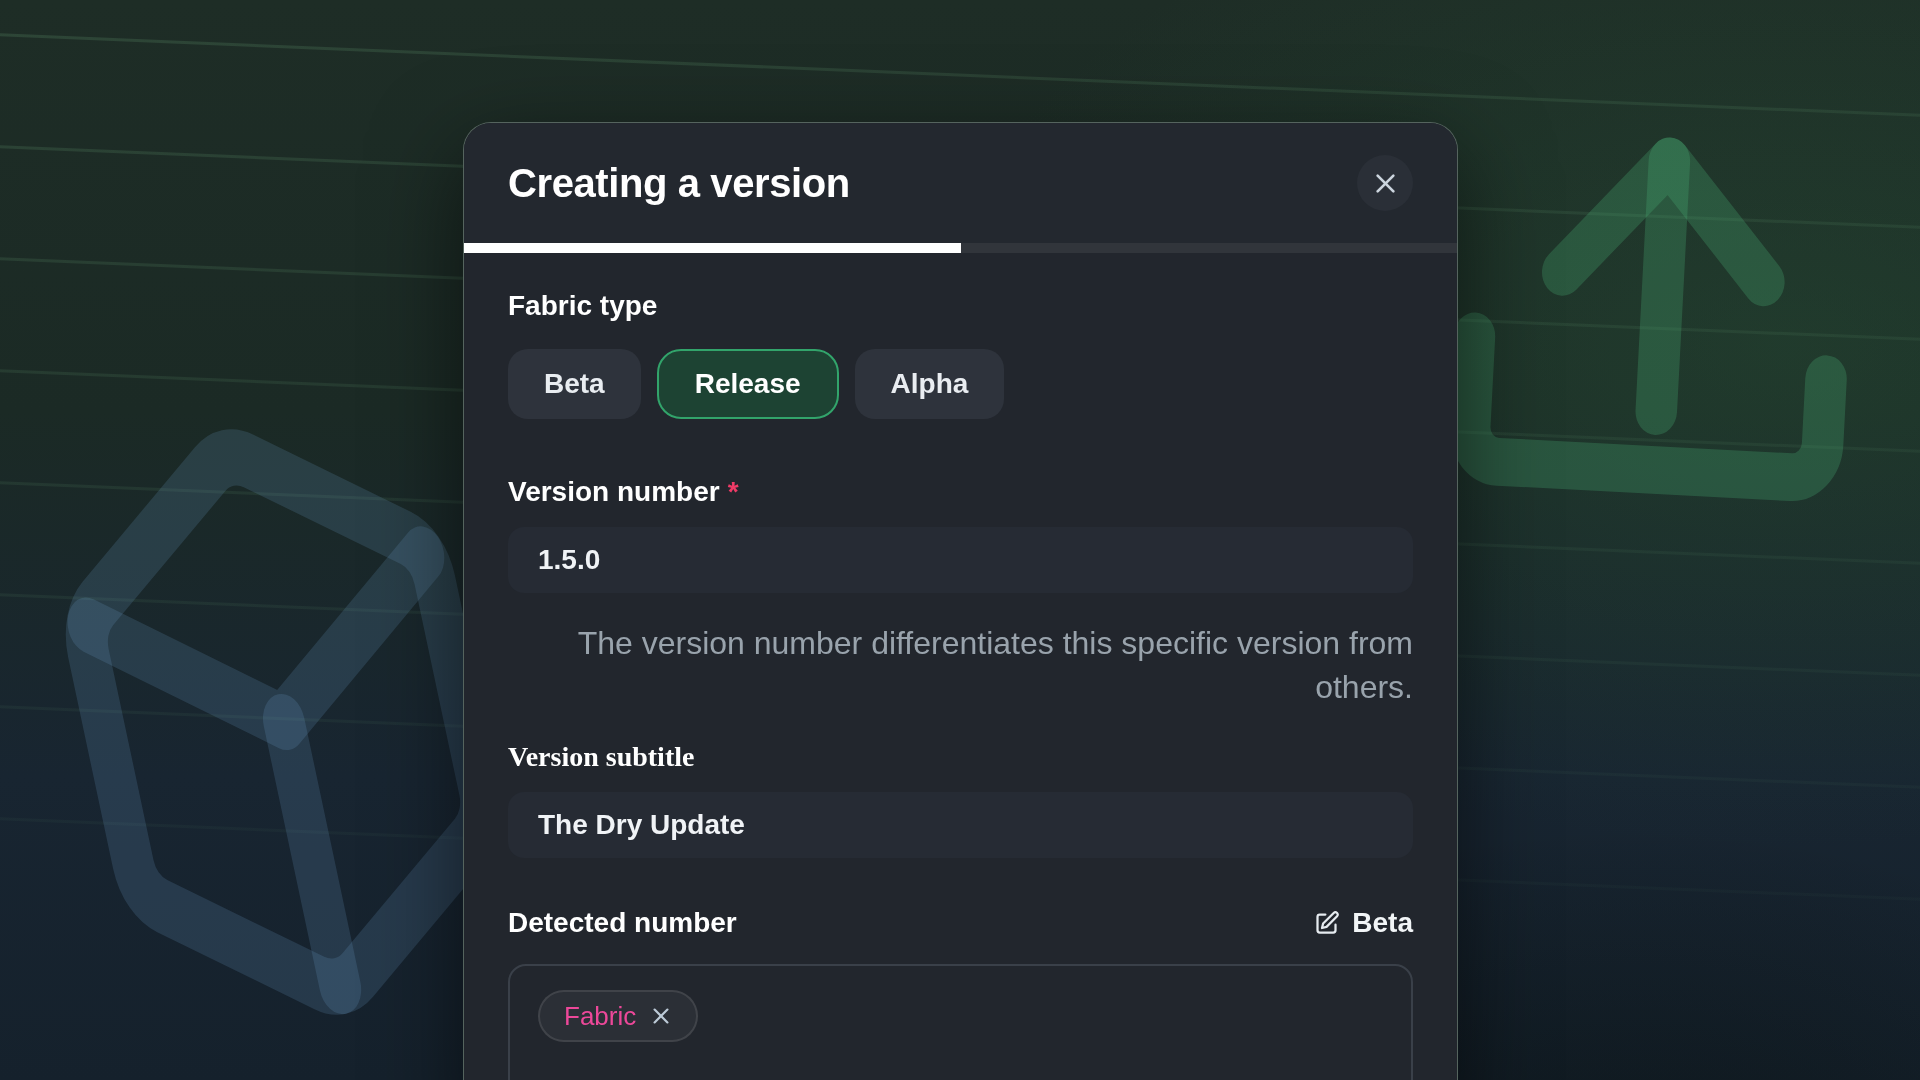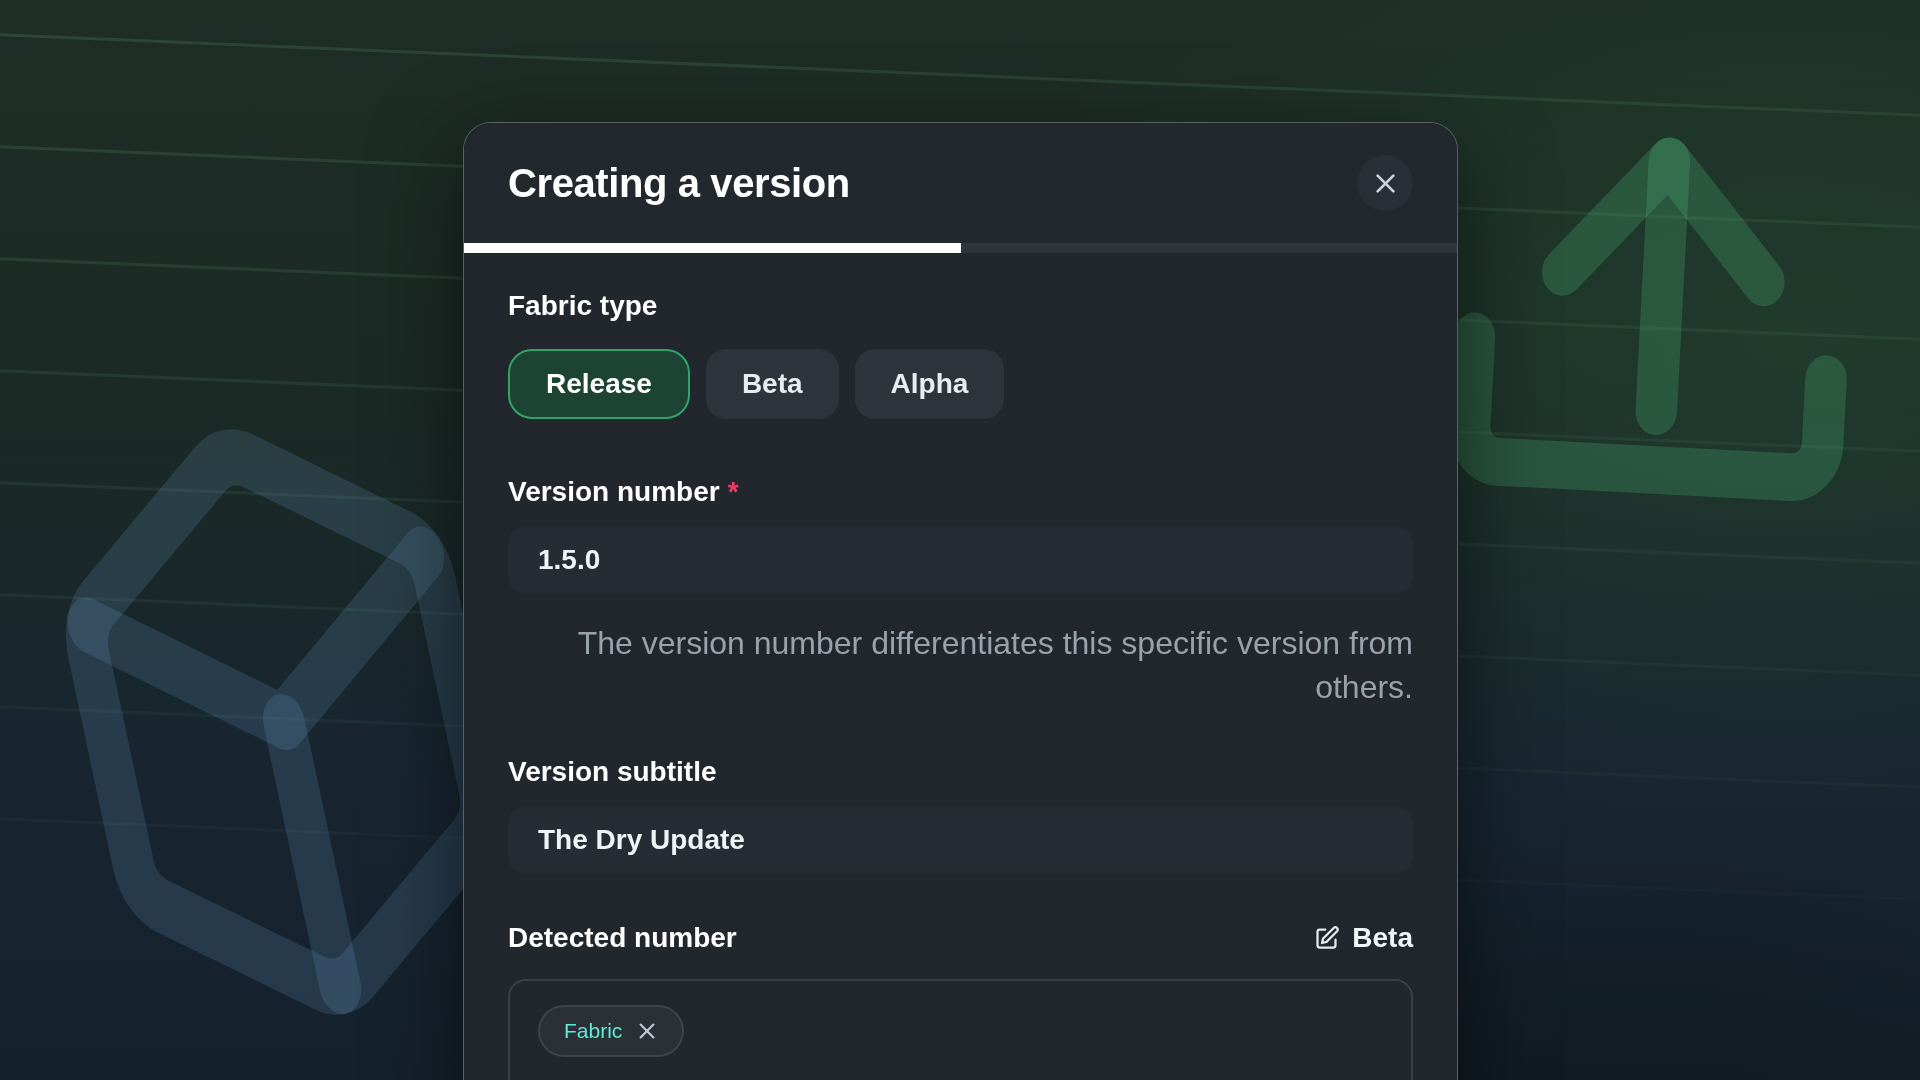--- a/index.html
+++ b/index.html
@@ -55,33 +55,33 @@
   .type-btn.selected { background:#1d4333; border:2px solid #32a46b; border-radius:24px; color:#ffffff; }
 
   .label-row-number { margin-top:56px; }
   .text-input { display:block; width:100%; height:66px; margin-top:18px; background:#262b34;
     border:none; border-radius:16px; color:#f0f3f6; font-size:28px; font-weight:600;
     font-family:inherit; padding:0 30px; outline:none; }
 
   .helper-text { margin-top:28px; max-width:907px; font-size:32px; line-height:44px;
     font-weight:400; color:#99a3ac;text-align:right; }
 
-  .label-row-subtitle { margin-top:46px; }
+  .label-row-subtitle { margin-top:31px;font-family:Liberation Serif, serif; }
 
   .loaders-row { margin-top:48px; display:flex; align-items:center; justify-content:space-between; }
   .edit-btn { display:flex; align-items:center; gap:12px; background:none; border:none; cursor:pointer;
     color:#f2f5f7; font-size:28px; font-weight:700; font-family:inherit; padding:0; }
   .edit-btn svg { width:27px; height:27px; stroke:#e6ebf0; stroke-width:2; fill:none;
     stroke-linecap:round; stroke-linejoin:round; }
 
   .loaders-box { margin-top:24px; border:2px solid #3a4049; border-radius:18px; height:200px;
     padding:24px 28px; }
   .tag-chip { display:inline-flex; align-items:center; gap:14px; height:52px; padding:0 24px;
     background:rgba(255,255,255,0.045); border:2px solid rgba(255,255,255,0.10); border-radius:999px; }
-  .tag-chip-label { font-size:21px; font-weight:500; color:#5eead4; }
+  .tag-chip-label { font-size:26px; font-weight:500; color:#ec4899; }
   .tag-remove { background:none; border:none; cursor:pointer; display:flex; align-items:center; padding:0; }
   .tag-remove svg { width:22px; height:22px; stroke:#bccad7; stroke-width:2.4; stroke-linecap:round; }
 </style>
 </head>
 <body>
 
 <div class="screen">
 
   <div class="contours">
     <div class="contour" style="top:30px;  opacity:0.95;"></div>
@@ -124,22 +124,22 @@
 
     <div class="progress">
       <div class="progress-fill" style="width: 50%;"></div>
     </div>
 
     <div class="modal-body">
 
       <div class="field-label">Fabric type</div>
 
       <div class="type-row">
+        <button class="type-btn">Beta</button>
         <button class="type-btn selected">Release</button>
-        <button class="type-btn">Beta</button>
         <button class="type-btn">Alpha</button>
       </div>
 
       <div class="field-label label-row-number">
         <span>Version number</span><span class="required-star">*</span>
       </div>
       <input class="text-input" type="text" value="1.5.0" style="">
       <div class="helper-text">The version number differentiates this specific version from others.</div>
 
       <div class="field-label label-row-subtitle">Version subtitle</div>

